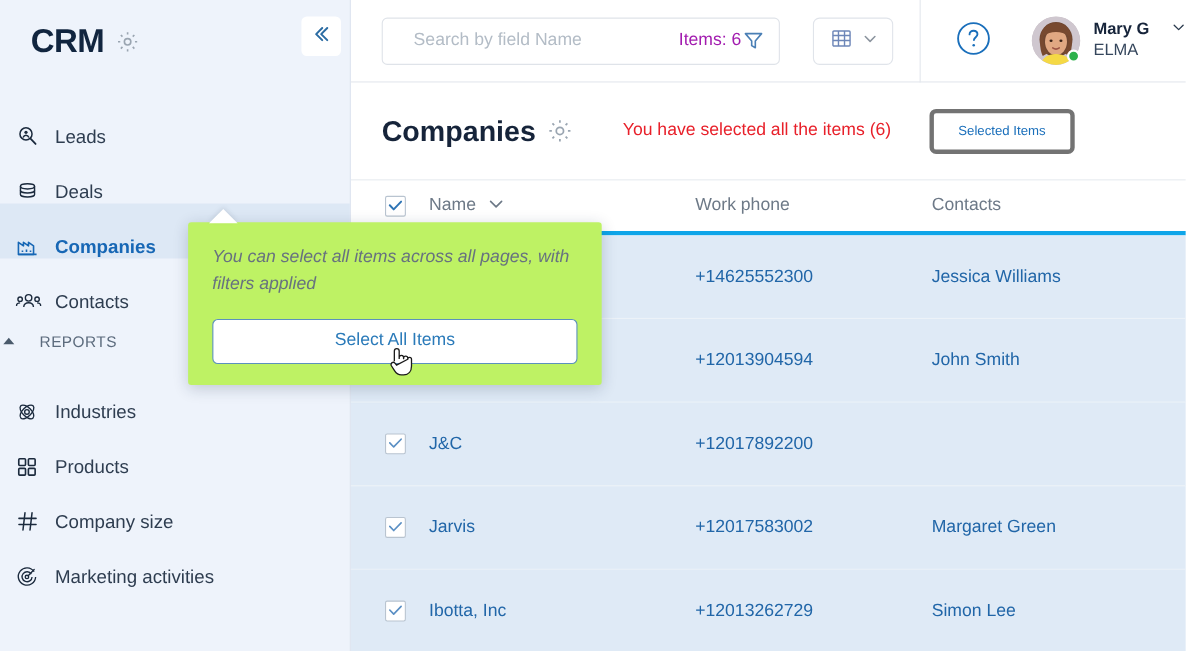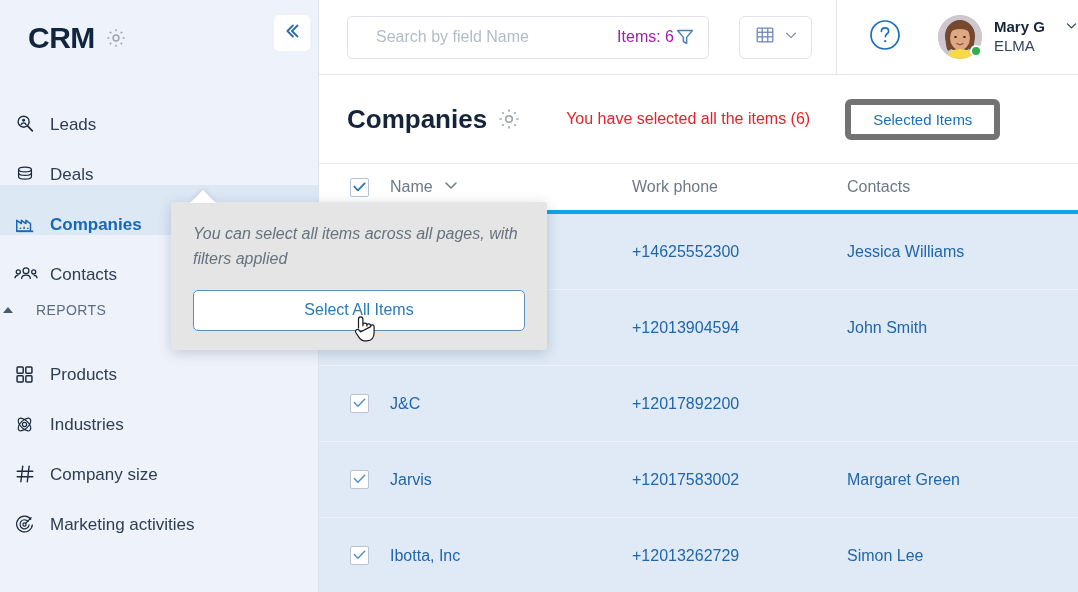--- a/index.html
+++ b/index.html
@@ -127,23 +127,23 @@
   }
   .page-title { font-size: 26px; font-weight: bold; color: #16243a; }
   .page-gear { margin-left: 10px; display: flex; align-items: center; }
   .select-note {
     margin-left: 45px;
     font-size: 16px; color: #e8202a; white-space: nowrap;
   }
   .selected-items-btn {
     margin-left: 35px;
     height: 41px; padding: 0 22px;
-    border: 6px solid #737373; border-radius: 6px;
+    border: 4px solid #737373; border-radius: 6px;
     display: flex; align-items: center; justify-content: center;
-    color: #1a6fbb; font-size: 15px; background: #fff;
+    color: #1a6fbb; font-size: 12px; background: #fff;
   }
 
   
   .table { width: 100%; }
   .thead {
     height: 50px; display: flex; align-items: center;
     border-bottom: 4px solid #0ea5e9;
   }
   .tr {
     height: 76px; display: flex; align-items: center;
@@ -166,21 +166,21 @@
     background: #fff;
     display: flex; align-items: center; justify-content: center;
   }
   .chk svg { display: block; }
 
   
   .popup {
     position: absolute;
     left: 171px; top: 202px;
     width: 376px; height: 148px;
-    background: #e5e5e5;
+    background: #bef264;
     border-radius: 3px;
     box-shadow: 0 3px 14px rgba(20,40,70,0.20);
     padding: 20px 22px;
     z-index: 40;
   }
   .popup-arrow {
     position: absolute; left: 190px; top: 190px;
     width: 0; height: 0;
     border-left: 13px solid transparent;
     border-right: 13px solid transparent;
@@ -286,39 +286,39 @@
           <svg width="16" height="16" viewBox="0 0 16 16">
               <polygon points="8,5 13,11 3,11" fill="#4a5a6b"></polygon>
             </svg>
         </span>
         <span class="lbl">REPORTS</span>
       </div>
 
 
       <div class="nav-item">
         <span class="ico">
+          <svg width="21" height="21" viewBox="0 0 24 24" fill="none" stroke="#1b2a3d" stroke-width="1.4">
+            <circle cx="12" cy="12" r="2.4"></circle>
+            <ellipse cx="12" cy="12" rx="9" ry="4.6" transform="rotate(45 12 12)"></ellipse>
+            <ellipse cx="12" cy="12" rx="9" ry="4.6" transform="rotate(-45 12 12)"></ellipse>
+          </svg>
+        </span>
+        <span class="lbl">Industries</span>
+      </div>
+
+      <div class="nav-item">
+        <span class="ico">
           <svg width="21" height="21" viewBox="0 0 24 24" fill="none" stroke="#1b2a3d" stroke-width="1.7">
             <rect x="3.5" y="3.5" width="7" height="7" rx="1"></rect>
             <rect x="13.5" y="3.5" width="7" height="7" rx="1"></rect>
             <rect x="3.5" y="13.5" width="7" height="7" rx="1"></rect>
             <rect x="13.5" y="13.5" width="7" height="7" rx="1"></rect>
           </svg>
         </span>
         <span class="lbl">Products</span>
-      </div>
-
-      <div class="nav-item">
-        <span class="ico">
-          <svg width="21" height="21" viewBox="0 0 24 24" fill="none" stroke="#1b2a3d" stroke-width="1.4">
-            <circle cx="12" cy="12" r="2.4"></circle>
-            <ellipse cx="12" cy="12" rx="9" ry="4.6" transform="rotate(45 12 12)"></ellipse>
-            <ellipse cx="12" cy="12" rx="9" ry="4.6" transform="rotate(-45 12 12)"></ellipse>
-          </svg>
-        </span>
-        <span class="lbl">Industries</span>
       </div>
 
       <div class="nav-item">
         <span class="ico">
           <svg width="22" height="22" viewBox="0 0 24 24" fill="none" stroke="#1b2a3d" stroke-width="1.5" stroke-linecap="round">
             <line x1="9.5" y1="3.5" x2="7.5" y2="20.5"></line>
             <line x1="16.5" y1="3.5" x2="14.5" y2="20.5"></line>
             <line x1="3.5" y1="9" x2="20.5" y2="9"></line>
             <line x1="3.5" y1="15" x2="20.5" y2="15"></line>
           </svg>

